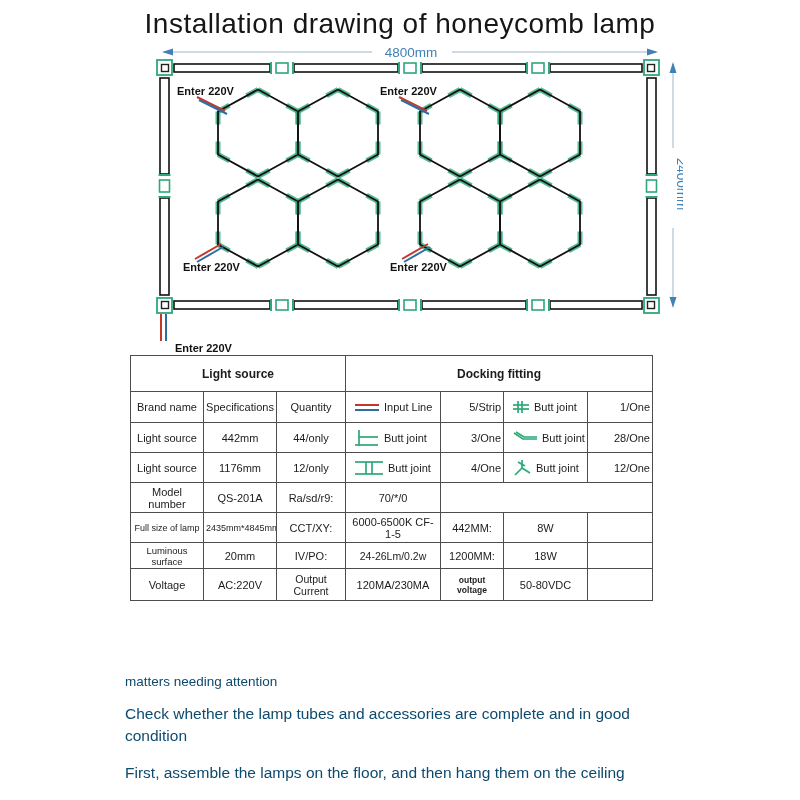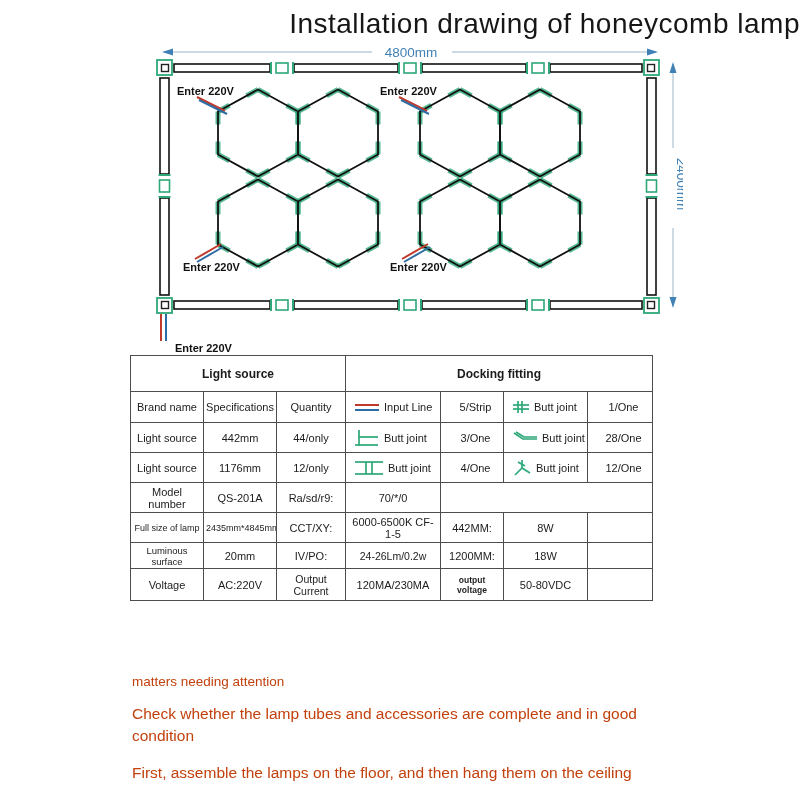--- a/index.html
+++ b/index.html
@@ -6,47 +6,47 @@
     --green:#2ea878;
     --blue:#4181b5;
     --wred:#c0392b;
     --wblue:#2e6da4;
     --ink:#1a1a1a;
     --line:#4d4d4d;
   }
   *{margin:0;padding:0;box-sizing:border-box;}
   html,body{width:800px;height:800px;background:#ffffff;font-family:"Liberation Sans",sans-serif;color:var(--ink);}
   .page{position:relative;width:800px;height:800px;overflow:hidden;background:#fff;}
-  .title{position:absolute;top:8px;left:0;width:800px;text-align:right;font-size:28px;font-weight:500;letter-spacing:0.5px;color:#161616;}
+  .title{position:absolute;top:8px;left:0;width:800px;text-align:center;font-size:28px;font-weight:500;letter-spacing:0.5px;color:#161616;}
   svg text{font-family:"Liberation Sans",sans-serif;}
   .dim-line{stroke:#9db4c8;stroke-width:1;}
   .dim-text{fill:var(--blue);font-size:13.5px;}
   .dim-arrow{fill:var(--blue);}
   .tube{fill:#fff;stroke:#111;stroke-width:1.6;}
   .conn line{stroke:var(--green);stroke-width:2;}
   .conn rect{fill:#fff;stroke:var(--green);stroke-width:1.6;}
   .corner rect.outer{fill:#fff;stroke:var(--green);stroke-width:1.8;}
   .corner rect.inner{fill:#fff;stroke:#222;stroke-width:1.4;}
   .wire-r{stroke:var(--wred);stroke-width:2;fill:none;}
   .wire-b{stroke:var(--wblue);stroke-width:2;fill:none;}
   .enter-label{font-size:11px;font-weight:700;fill:#111;}
   
   table.spec{position:absolute;left:130px;top:355px;width:522px;border-collapse:collapse;table-layout:fixed;font-size:11px;color:#1c1c1c;}
   table.spec td{border:1px solid var(--line);text-align:center;vertical-align:middle;overflow:hidden;padding:0 2px;}
-  table.spec td.lft{text-align:center;padding-left:9px;}
+  table.spec td.lft{text-align:right;padding-left:9px;}
   table.spec .sechead{font-size:12px;font-weight:600;}
   tr.h36 td{height:36px;} tr.h31 td{height:31px;} tr.h30 td{height:30px;}
   tr.h24 td{height:24px;} tr.h26 td{height:26px;} tr.h32 td{height:32px;}
   .jcell{display:flex;align-items:center;justify-content:flex-start;gap:4px;padding-left:6px;}
   .jcell svg{flex:0 0 auto;}
   .jcell .jlabel{white-space:nowrap;}
   .joint{stroke:var(--green);stroke-width:1.7;fill:none;}
   .fs9{font-size:9px;} .fs95{font-size:9.5px;} .fs10{font-size:10.5px;margin-top:14px;} .fs85{font-size:8.5px;font-weight:bold;}
   
-  .notes{position:absolute;left:132px;top:674px;width:530px;color:#c2410c;}
+  .notes{position:absolute;left:125px;top:674px;width:530px;color:#0c4a6e;}
   .notes .nh{font-size:13.5px;font-weight:500;}
   .notes p{font-size:15.5px;line-height:1.45;margin-top:14px;font-weight:500;}
 </style>
 </head>
 <body>
 
 <div class="page">
 
   <h1 class="title">Installation drawing of honeycomb lamp</h1>
 

